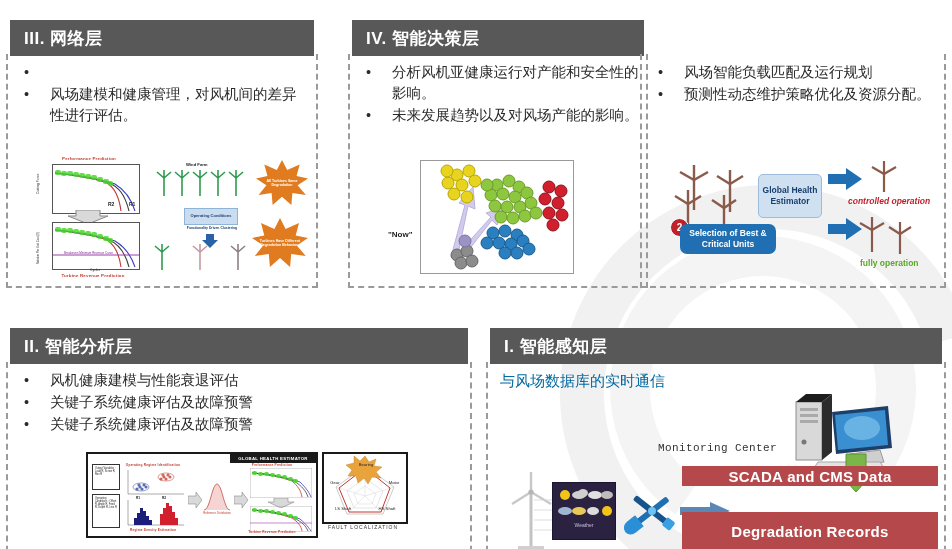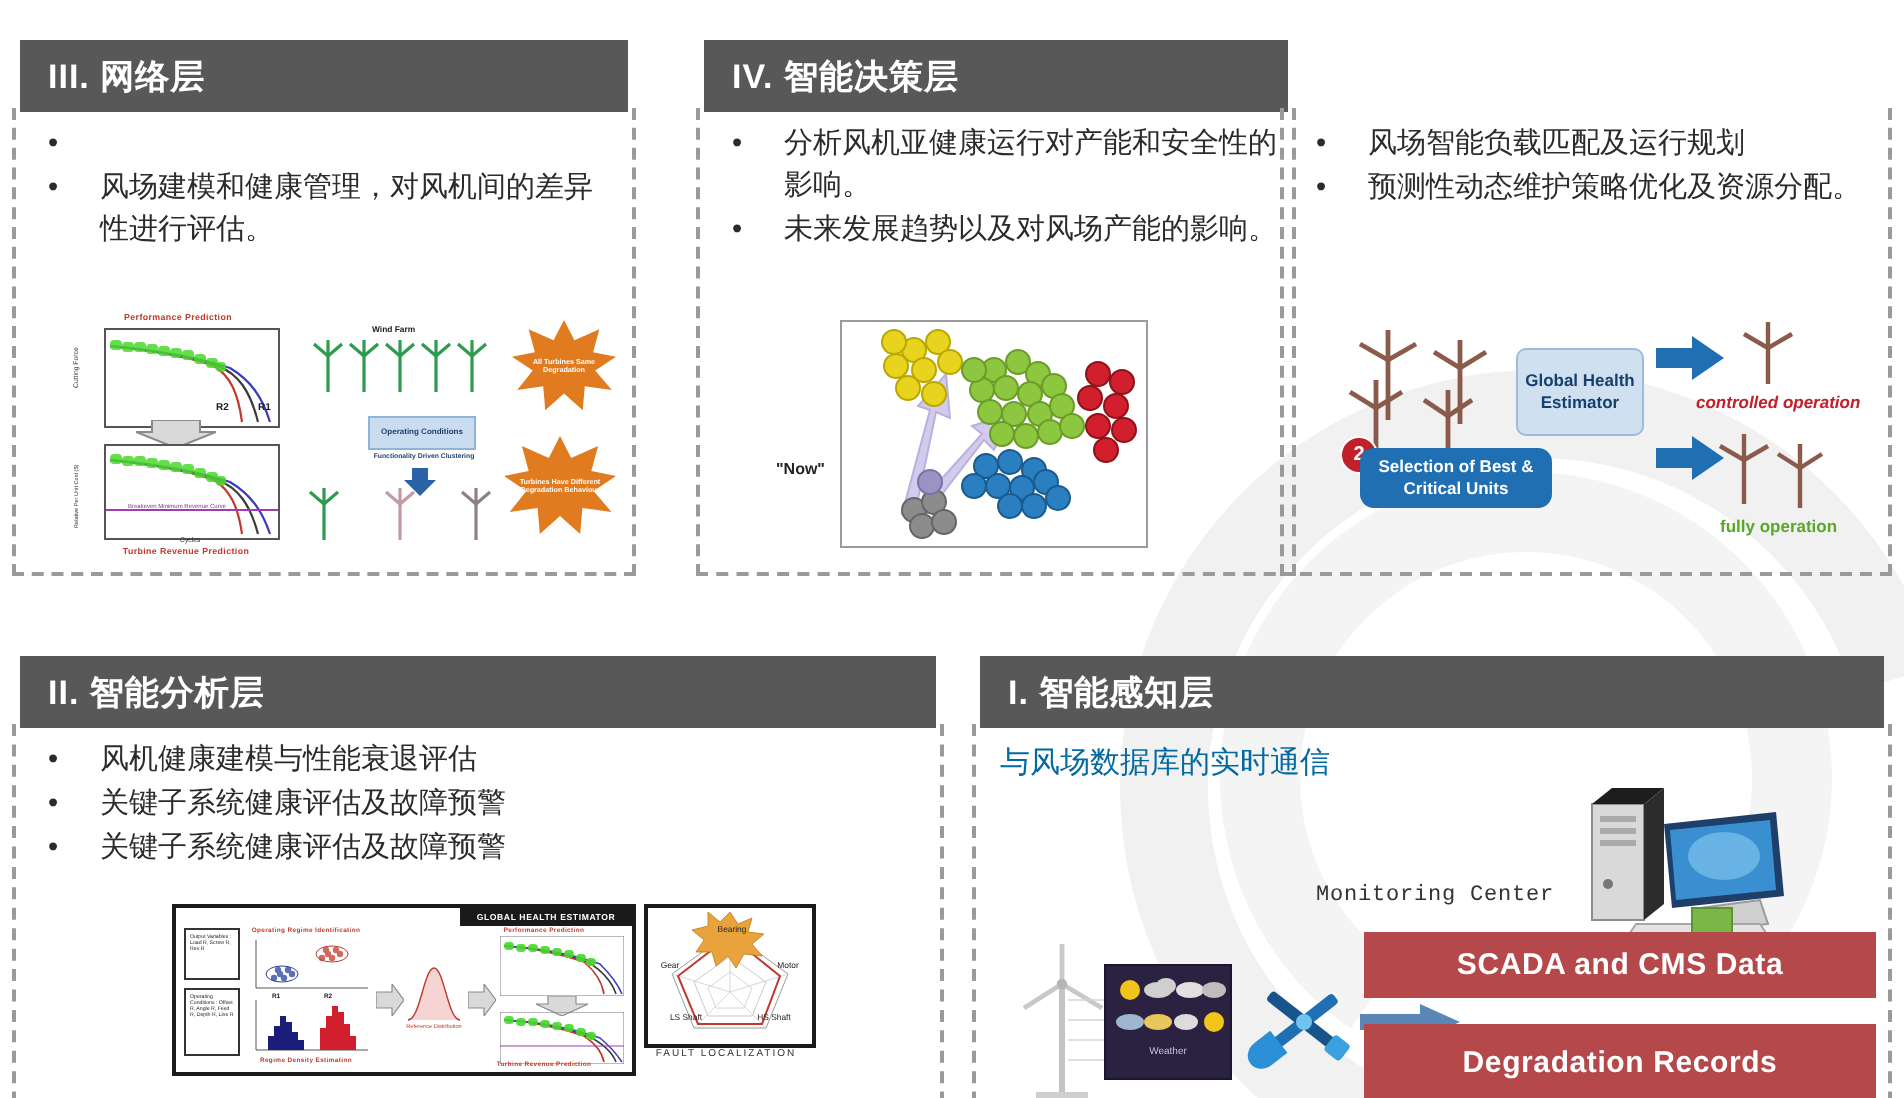--- a/index.html
+++ b/index.html
@@ -701,16 +701,16 @@
         <rect x="10" y="28" width="42" height="6" rx="2" fill="#17548c"></rect>
         <rect x="48" y="26" width="10" height="10" rx="2" fill="#3aa0e0"></rect>
       </g>
       <circle cx="32" cy="31" r="4" fill="#6fc3f0"></circle>
     </svg>
 
     <svg width="50" height="18" style="position:absolute;left:194px;top:118px;">
       <polygon points="0,5 30,5 30,0 50,9 30,18 30,13 0,13" fill="#5a87b5"></polygon>
     </svg>
 
-    <div class="redbar" style="left:196px;top:82px;width:256px;height:33px;">SCADA and CMS Data</div>
+    <div class="redbar" style="left:196px;top:82px;width:256px;height:20px;">SCADA and CMS Data</div>
     <div class="redbar" style="left:196px;top:128px;width:256px;height:38px;">Degradation Records</div>
   </div>
 </div>
 
 </body></html>

